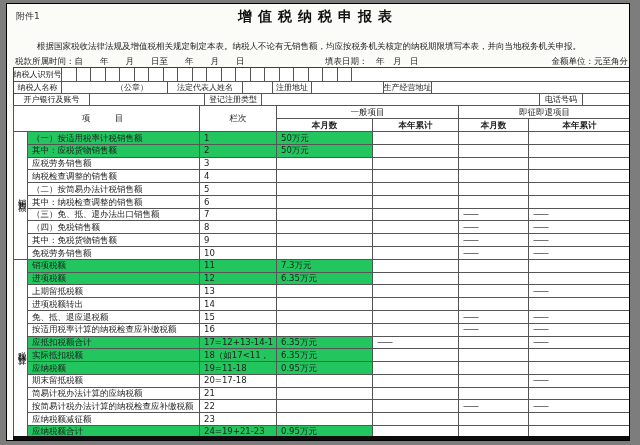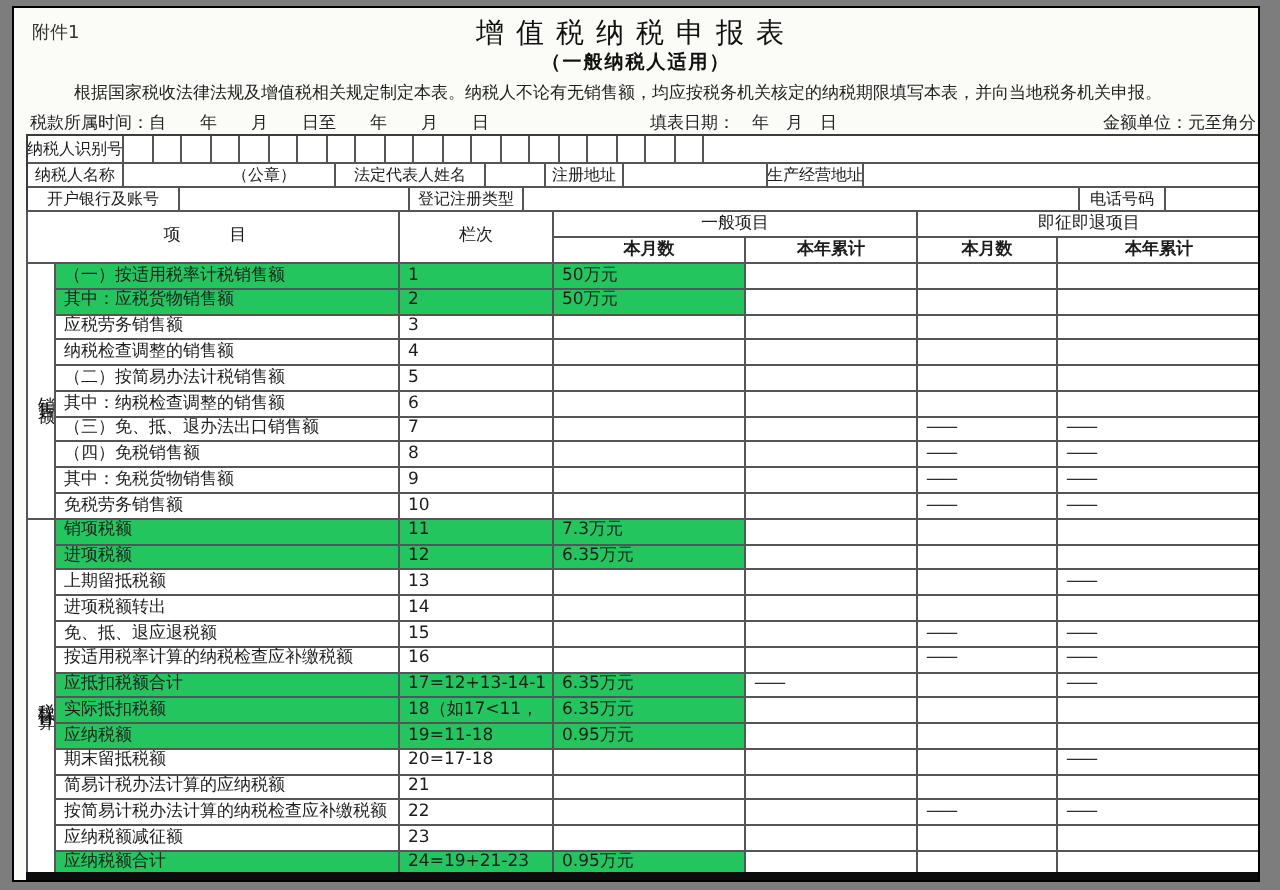--- a/index.html
+++ b/index.html
@@ -10,21 +10,21 @@
     color:#1c1c1c;
     -webkit-font-smoothing:antialiased;
   }
   .page{
     position:absolute;left:6px;top:3px;width:624px;height:438px;
     background:#fbfbf8;border:1px solid #000000;box-sizing:border-box;
     overflow:hidden;
   }
   .attachment{position:absolute;left:9px;top:6px;font-size:9px;color:#333;}
   .title{position:absolute;left:0;top:4px;width:100%;text-align:center;
-    font-size:14px;font-weight:normal;letter-spacing:6px;color:#111;}
+    font-size:14px;font-weight:bold;letter-spacing:6px;color:#111;}
   .subtitle{position:absolute;left:0;top:21px;width:100%;text-align:center;
     font-size:9.5px;font-weight:bold;letter-spacing:1px;color:#111;}
   .instruction{position:absolute;left:16px;top:37px;width:596px;
     font-size:8.5px;color:#222;text-indent:14px;white-space:nowrap;overflow:hidden;}
   .metaline{position:absolute;top:52px;left:8px;width:613px;font-size:8.5px;color:#222;}
   .metaline .period{position:absolute;left:0;top:0;}
   .metaline .filed{position:absolute;left:310px;top:0;}
   .metaline .unit{position:absolute;right:0;top:0;}
 
   
@@ -64,21 +64,20 @@
   td.dash{text-align:center;padding:0;letter-spacing:-1px;color:#333;}
   td.val{padding-left:4px;}
 </style>
 </head>
 <body>
 
 <div class="page">
 
   <div class="attachment">附件1</div>
   <div class="title">增值税纳税申报表</div>
-  <div class="subtitle">（一般纳税人适用）</div>
   <div class="instruction">根据国家税收法律法规及增值税相关规定制定本表。纳税人不论有无销售额，均应按税务机关核定的纳税期限填写本表，并向当地税务机关申报。</div>
 
   <div class="metaline">
     <span class="period">税款所属时间：自　　年　　月　　日至　　年　　月　　日</span>
     <span class="filed">填表日期：　年　月　日</span>
     <span class="unit">金额单位：元至角分</span>
   </div>
 
   <div class="info">
     <div class="irow">

